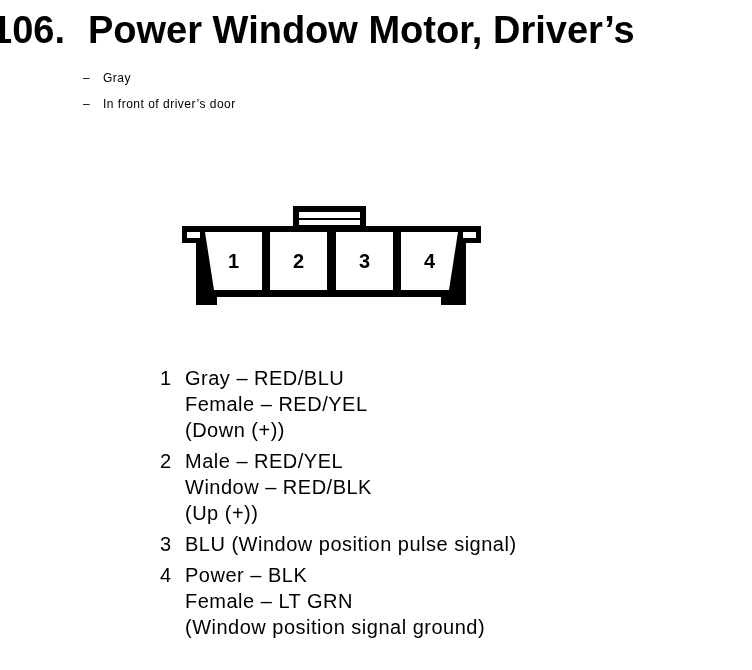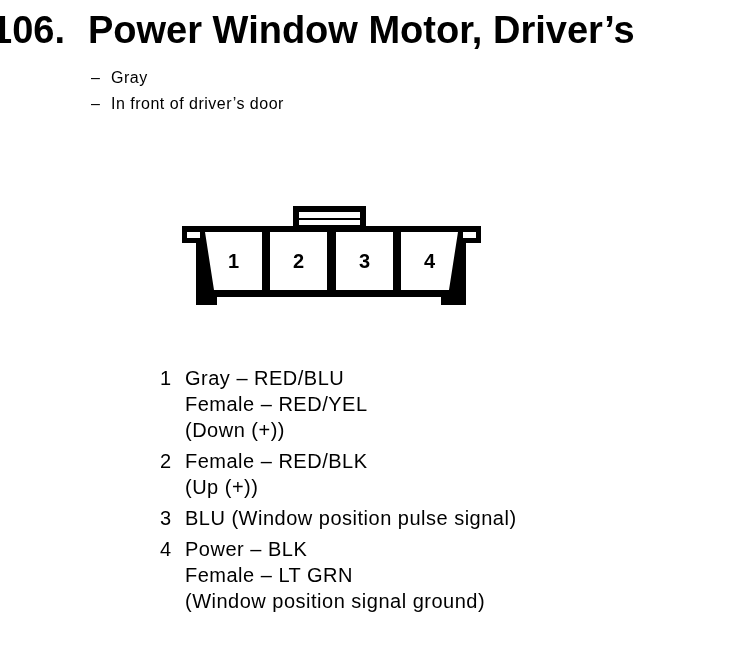--- a/index.html
+++ b/index.html
@@ -18,21 +18,21 @@
     font-size:38px;font-weight:bold;line-height:42px;white-space:nowrap;
   }
   .hdr-title{
     position:absolute;left:88px;top:9px;
     font-size:38px;font-weight:bold;line-height:42px;white-space:nowrap;
   }
 
   
   .notes{
     position:absolute;left:83px;top:65px;
-    font-size:16px;line-height:26px;letter-spacing:0.5px;margin-left:8px;
+    font-size:12px;line-height:26px;letter-spacing:0.5px;
   }
   .note{white-space:nowrap;}
   .note .marker{display:inline-block;width:20px;}
 
   
   .connector-svg{position:absolute;left:150px;top:195px;width:360px;height:120px;}
   .cavity-num{
     font-family:"Liberation Sans",sans-serif;
     font-size:20px;font-weight:bold;
   }
@@ -92,21 +92,22 @@
       <div class="pin-lines">
         <div>Gray – RED/BLU</div>
         <div>Female – RED/YEL</div>
         <div>(Down (+))</div>
       </div>
     </div>
 
     <div class="pin-row">
       <span class="pin-num">2</span>
       <div class="pin-lines">
-        <div>Female – RED/BLK</div>
+        <div>Male – RED/YEL</div>
+        <div>Window – RED/BLK</div>
         <div>(Up (+))</div>
       </div>
     </div>
 
     <div class="pin-row">
       <span class="pin-num">3</span>
       <div class="pin-lines">
         <div>BLU (Window position pulse signal)</div>
       </div>
     </div>

